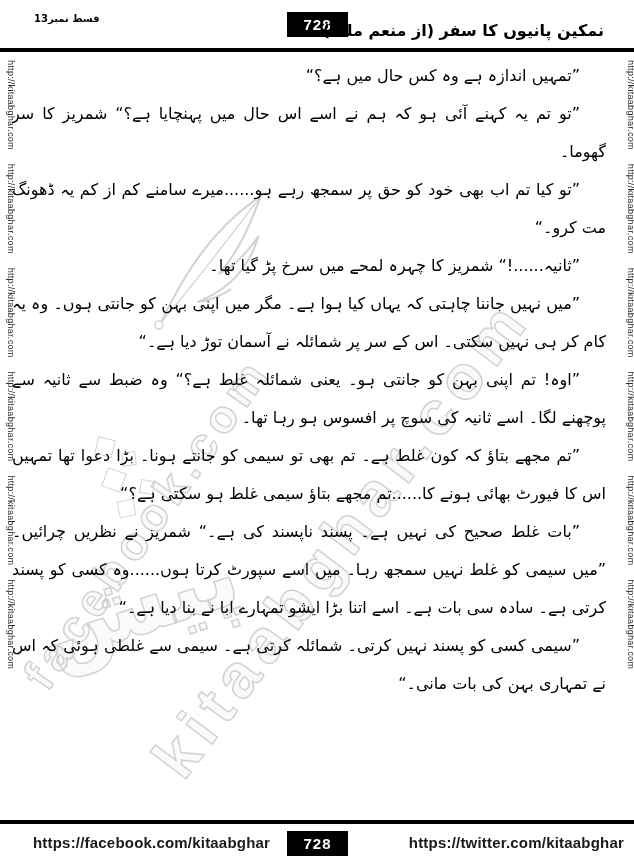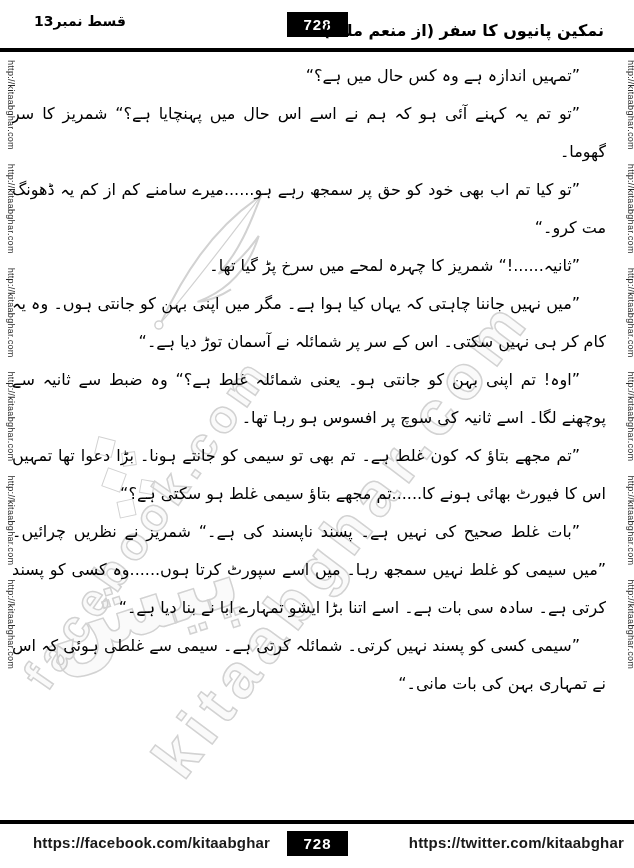--- a/index.html
+++ b/index.html
@@ -7,21 +7,21 @@
     position:relative;
     width:634px;height:868px;
     background:#ffffff;
     overflow:hidden;
     font-family:"DejaVu Sans",sans-serif;
     color:#000;
   }
   
   .hdr-episode{
     position:absolute;left:34px;top:13px;
-    font-size:14px;font-weight:bold;direction:rtl;
+    font-size:10px;font-weight:bold;direction:rtl;
   }
   .hdr-title{
     position:absolute;right:30px;top:9px;
     font-size:16px;font-weight:bold;direction:rtl;margin-top:12px;
   }
   .pagenum-box{
     position:absolute;left:287px;width:61px;height:25px;
     background:#000000;color:#fff;
     font-family:"Liberation Sans",sans-serif;
     font-size:15px;font-weight:bold;

